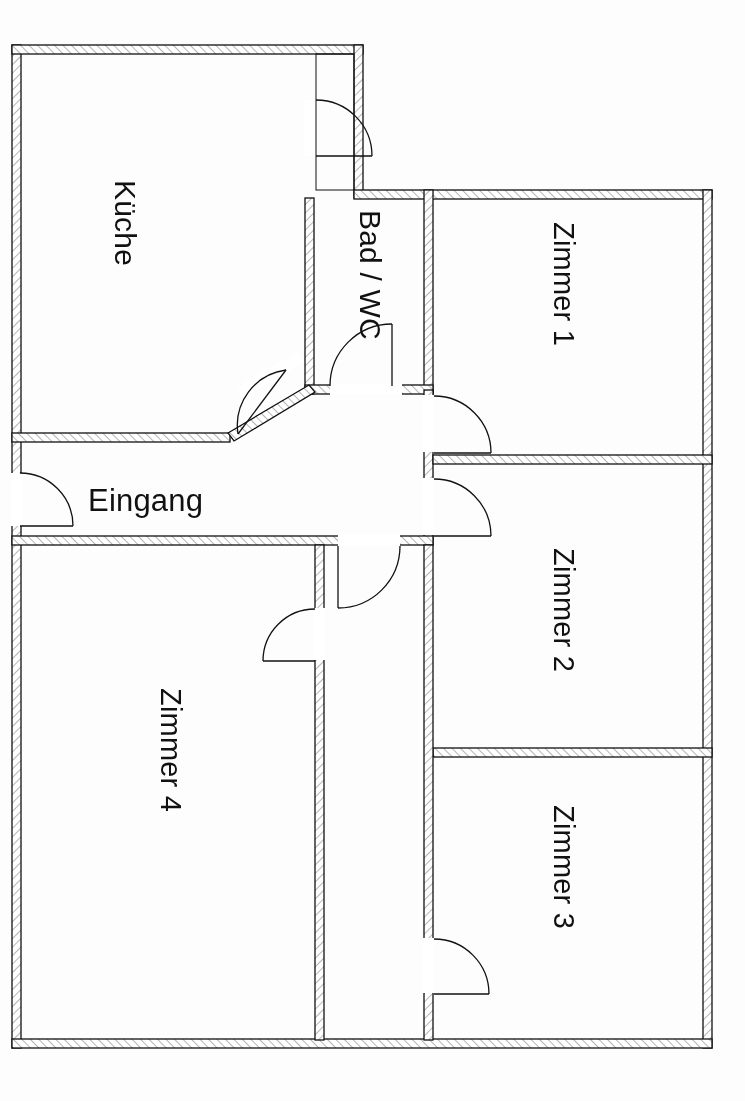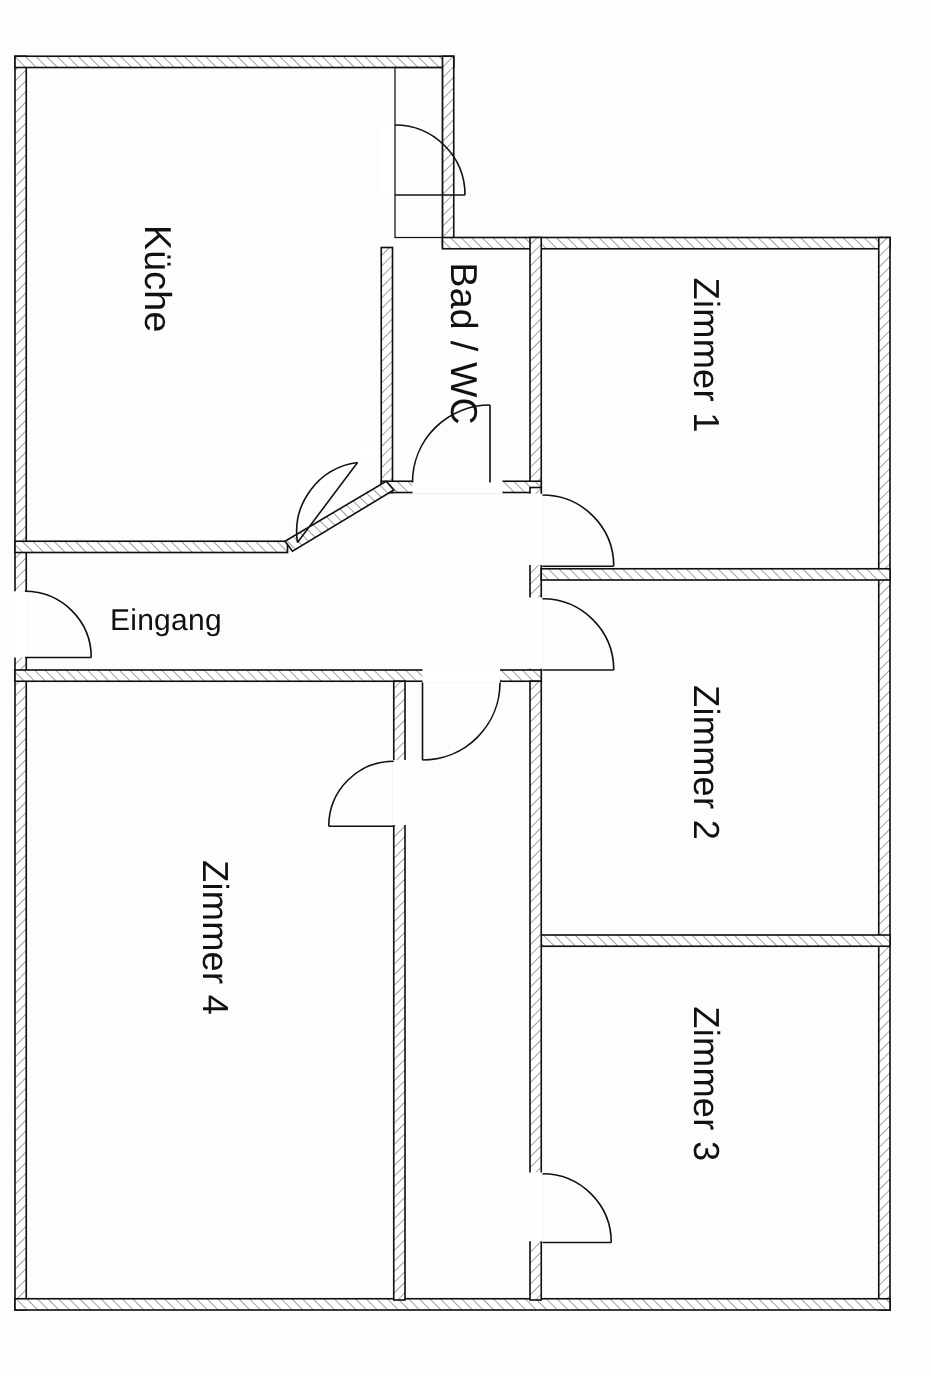--- a/index.html
+++ b/index.html
@@ -179,15 +179,15 @@
   <div class="room-label rot90" style="left:385px; top:210px; transform: rotate(90deg); font-size:30px;">Bad / WC</div>
 
   <div class="room-label rot90" style="left:578px; top:222px; transform: rotate(90deg); font-size:29px;">Zimmer 1</div>
 
   <div class="room-label rot90" style="left:578px; top:548px; transform: rotate(90deg); font-size:29px;">Zimmer 2</div>
 
   <div class="room-label rot90" style="left:578px; top:805px; transform: rotate(90deg); font-size:29px;">Zimmer 3</div>
 
   <div class="room-label rot90" style="left:185px; top:688px; transform: rotate(90deg); font-size:29px;">Zimmer 4</div>
 
-  <div class="room-label" style="left:88px; top:485px; font-size:24px;">Eingang</div>
+  <div class="room-label" style="left:88px; top:485px; font-size:31px;">Eingang</div>
 
 </div>
 
 </body></html>

